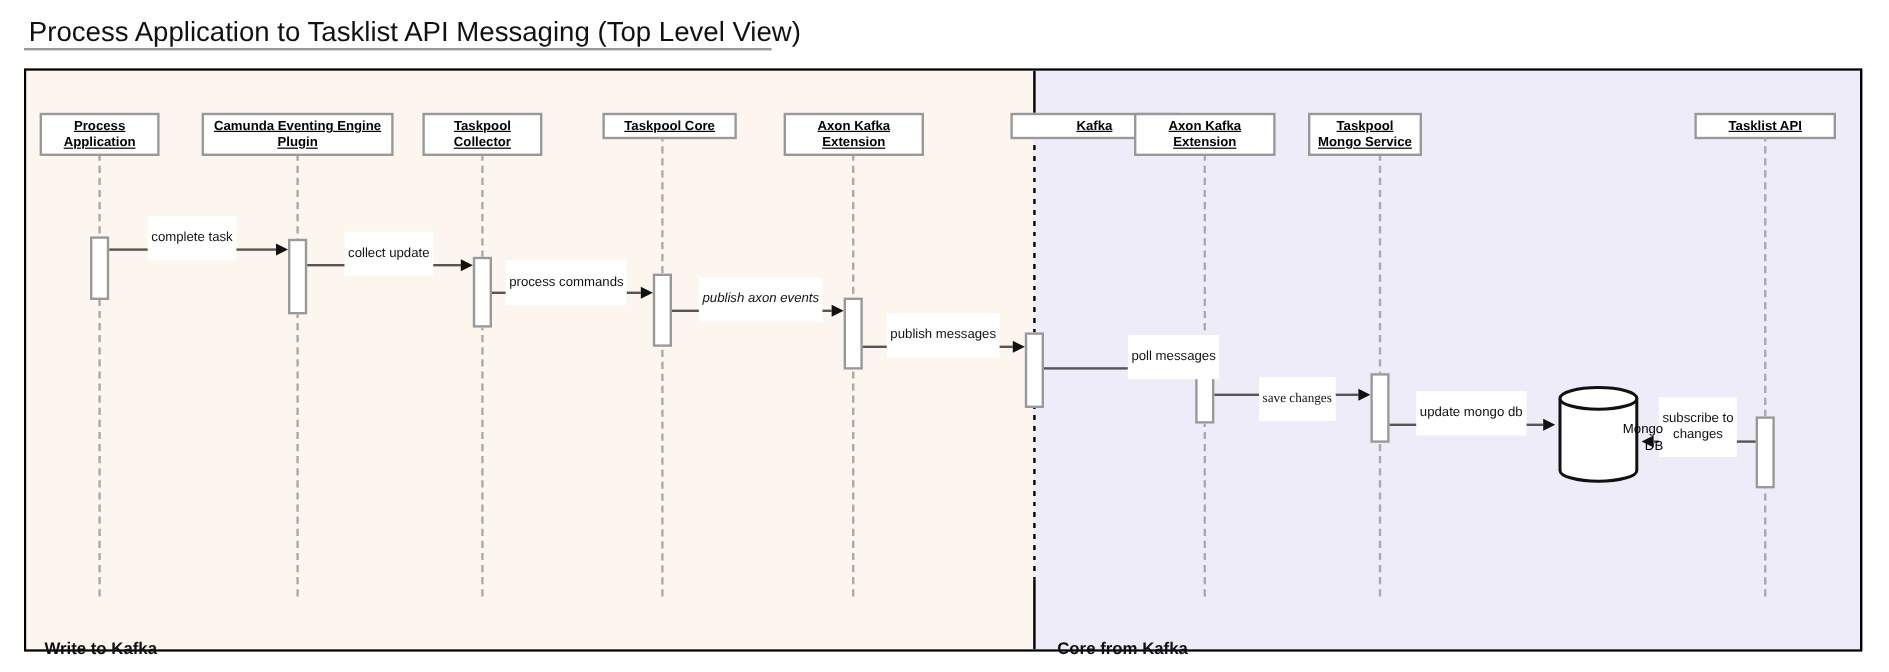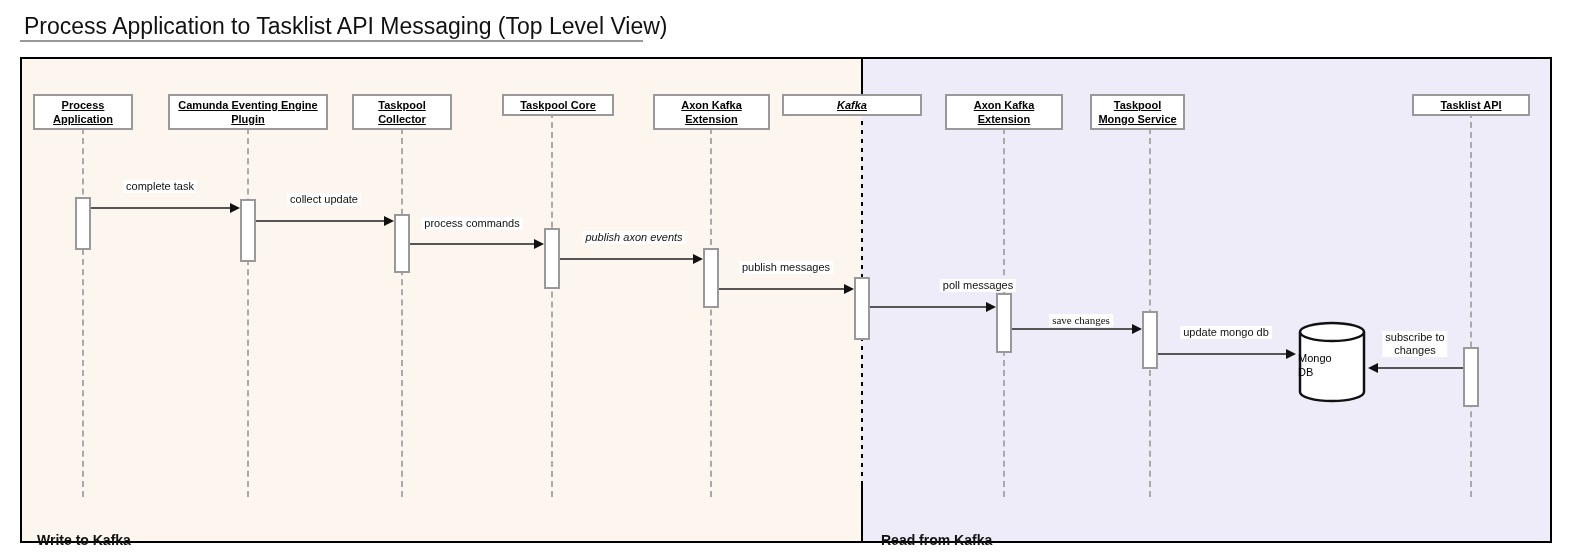--- a/index.html
+++ b/index.html
@@ -30,26 +30,26 @@
 
   .mline { position:absolute; height:2px; background:#555; }
   .ahead-right { position:absolute; width:0; height:0;
     border-top:5px solid transparent; border-bottom:5px solid transparent;
     border-left:10px solid #111; }
   .ahead-left { position:absolute; width:0; height:0;
     border-top:5px solid transparent; border-bottom:5px solid transparent;
     border-right:10px solid #111; }
 
   .mlabel { position:absolute; transform:translateX(-50%); background:#fff;
-    font-size:11px; line-height:13px; padding:0 3px; white-space:pre-line; text-align:center; }
+    font-size:11px; line-height:13px; padding:12px 3px; white-space:pre-line; text-align:center; }
 
   .region-label { position:absolute; top:450px; font-size:14px; font-weight:bold; color:#111;margin-top:23px; }
 
   .db { position:absolute; left:1276px; top:262px; width:68px; height:82px; }
-  .db-label { position:absolute; left:1276px; top:292px; width:88px; text-align:left;
+  .db-label { position:absolute; left:1276px; top:292px; width:88px; text-align:right;
     font-size:11px; line-height:14px; white-space:pre-line; color:#000; }
 </style>
 </head>
 <body>
 
 <div class="page-title">Process Application to Tasklist API Messaging (Top Level View)</div>
 <div class="title-underline"></div>
 
 <div class="diagram">
 
@@ -67,21 +67,21 @@
   <div class="lifeline" style="left:688px;  top:69px; height:369px;"></div>
   <div class="lifeline" style="left:981px;  top:69px; height:369px;"></div>
   <div class="lifeline" style="left:1127px; top:69px; height:369px;"></div>
   <div class="lifeline" style="left:1448px; top:53px; height:385px;"></div>
 
   <div class="pbox" style="left:146px;  width:160px;">Camunda Eventing Engine Plugin</div>
   <div class="pbox" style="left:11px;   width:100px;">Process Application</div>
   <div class="pbox" style="left:330px;  width:100px;">Taskpool Collector</div>
   <div class="pbox" style="left:480px;  width:112px;">Taskpool Core</div>
   <div class="pbox" style="left:631px;  width:117px;">Axon Kafka Extension</div>
-  <div class="pbox" style="left:760px;  width:140px;font-style:italic;">Kafka</div>
+  <div class="pbox" style="left:820px;  width:140px;">Kafka</div>
   <div class="pbox" style="left:923px;  width:118px;">Axon Kafka Extension</div>
   <div class="pbox" style="left:1068px; width:95px;">Taskpool Mongo Service</div>
   <div class="pbox" style="left:1390px; width:118px;">Tasklist API</div>
 
   <div class="activation" style="left:53px;   top:138px; height:53px;"></div>
   <div class="activation" style="left:218px;  top:140px; height:63px;"></div>
   <div class="activation" style="left:372px;  top:155px; height:59px;"></div>
   <div class="activation" style="left:522px;  top:169px; height:61px;"></div>
   <div class="activation" style="left:681px;  top:189px; height:60px;"></div>
   <div class="activation" style="left:832px;  top:218px; height:63px;"></div>
@@ -127,15 +127,15 @@
 changes</div>
 
   <svg class="db" viewBox="0 0 68 82">
     <path d="M2,11 L2,71 A32,9 0 0 0 66,71 L66,11" fill="#ffffff" stroke="#111111" stroke-width="2.5"></path>
     <ellipse cx="34" cy="11" rx="32" ry="9" fill="#ffffff" stroke="#111111" stroke-width="2.5"></ellipse>
   </svg>
   <div class="db-label">Mongo
 DB</div>
 
   <div class="region-label" style="left:15px;">Write to Kafka</div>
-  <div class="region-label" style="left:859px;">Read from Kafka</div>
+  <div class="region-label" style="left:859px;">Core from Kafka</div>
 
 </div>
 
 </body></html>

